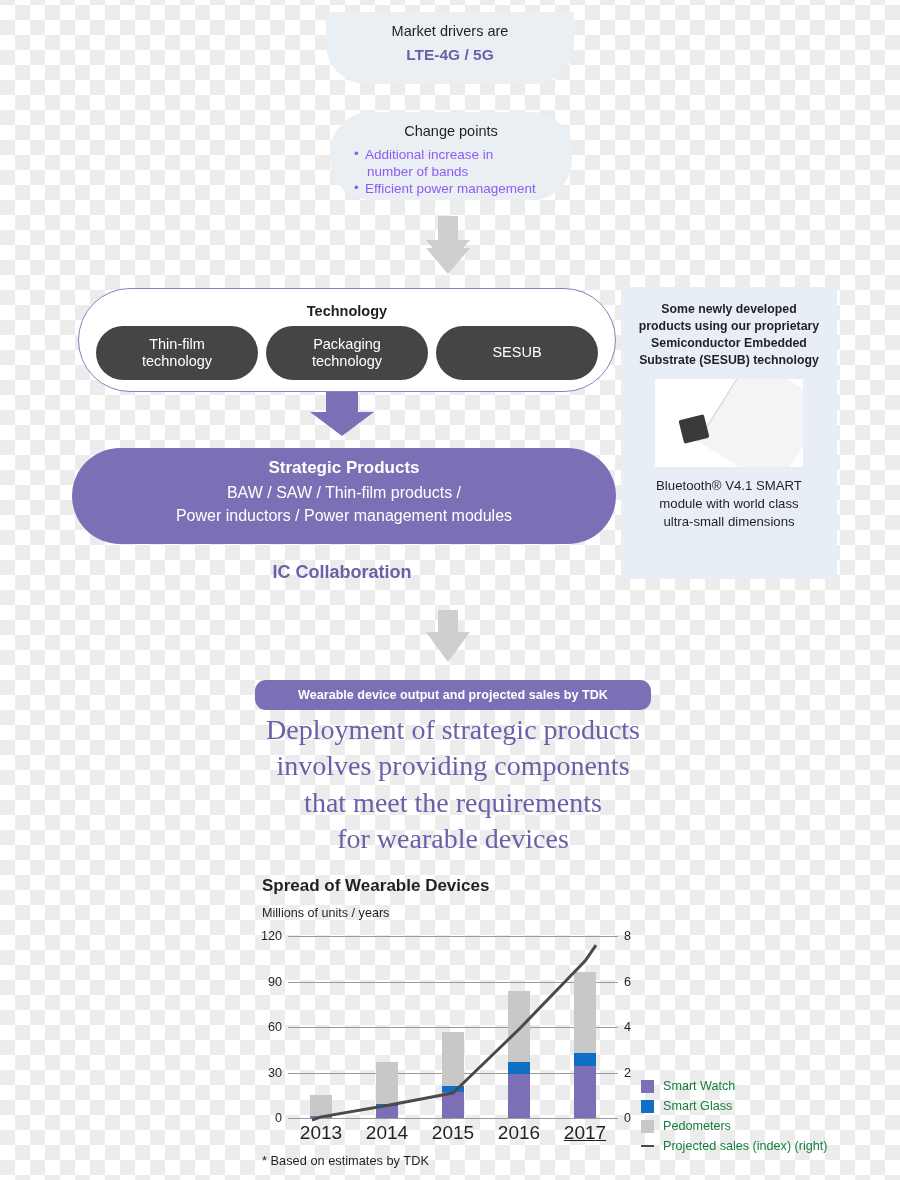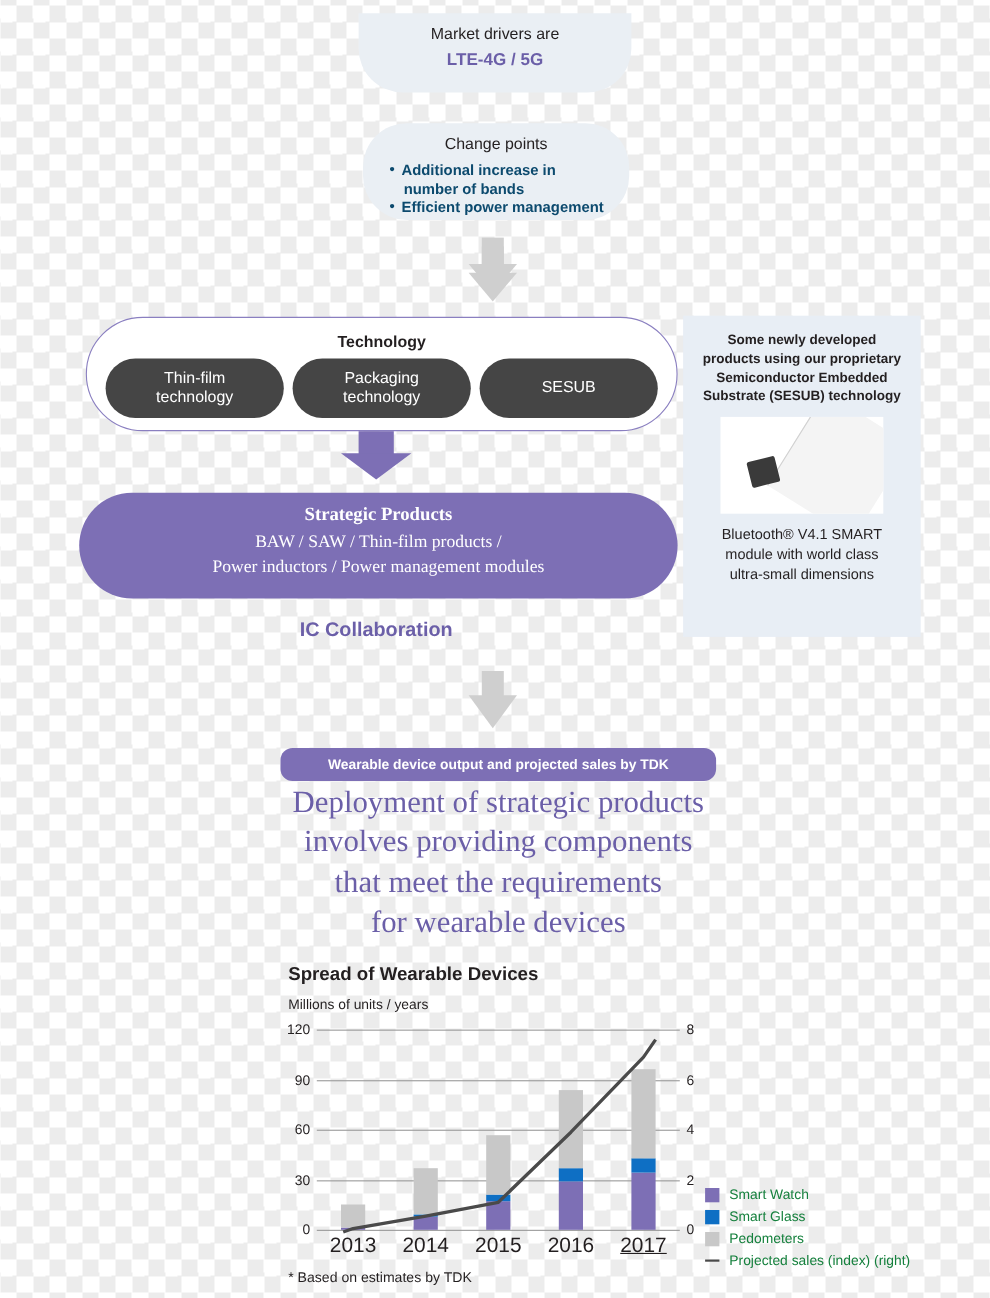--- a/index.html
+++ b/index.html
@@ -27,22 +27,22 @@
   }
 
   #market-drivers { left: 326px; top: 12px; width: 248px; height: 72px;
                     padding-top: 9px; border-radius: 0 0 40px 40px; }
   #change-points  { left: 330px; top: 112px; width: 242px; height: 88px;
                     padding-top: 9px; }
   #change-points .bullets {
     text-align: left; padding-left: 24px; margin-top: 3px;
   }
   #change-points .bullets li {
-    list-style: none; font-size: 13.5px; font-weight: bold;
-    color: #0c4a6e; line-height: 1.28; padding-left: 11px; position: relative;
+    list-style: none; font-size: 13.5px; font-weight: normal;
+    color: #8b5cf6; line-height: 1.28; padding-left: 11px; position: relative;
   }
   #change-points .bullets li::before {
     content: "\2022"; position: absolute; left: 0; top: -1px;
   }
   #change-points .bullets li .cont { padding-left: 2px; display:block; }
 
   
   .gray-arrow {
     position: absolute;
     width: 0; height: 0;
@@ -85,21 +85,20 @@
   #purple-arrow .pshaft { position:absolute; left:16px; top:0; width:32px; height:22px; background:#7d6fb5; }
   #purple-arrow .phead  { position:absolute; left:0; top:20px; width:0; height:0;
       border-left:32px solid transparent; border-right:32px solid transparent;
       border-top:24px solid #7d6fb5; }
 
   
   #strategic {
     position:absolute; left: 72px; top: 448px; width: 544px; height: 96px;
     background:#7d6fb5; border-radius: 48px; color:#fff; text-align:center;
     padding-top: 10px;
-    font-family: Liberation Serif, serif;
   }
   #strategic .sp-title { font-size: 17px; font-weight: bold; margin-bottom: 3px; }
   #strategic .sp-line { font-size: 16px; line-height: 1.45; }
 
   #ic-collab {
     position:absolute; left:0; top:562px; width:684px; text-align:center;
     font-size:18px; font-weight:bold; color:#6b5fa8;
   }
 
   

